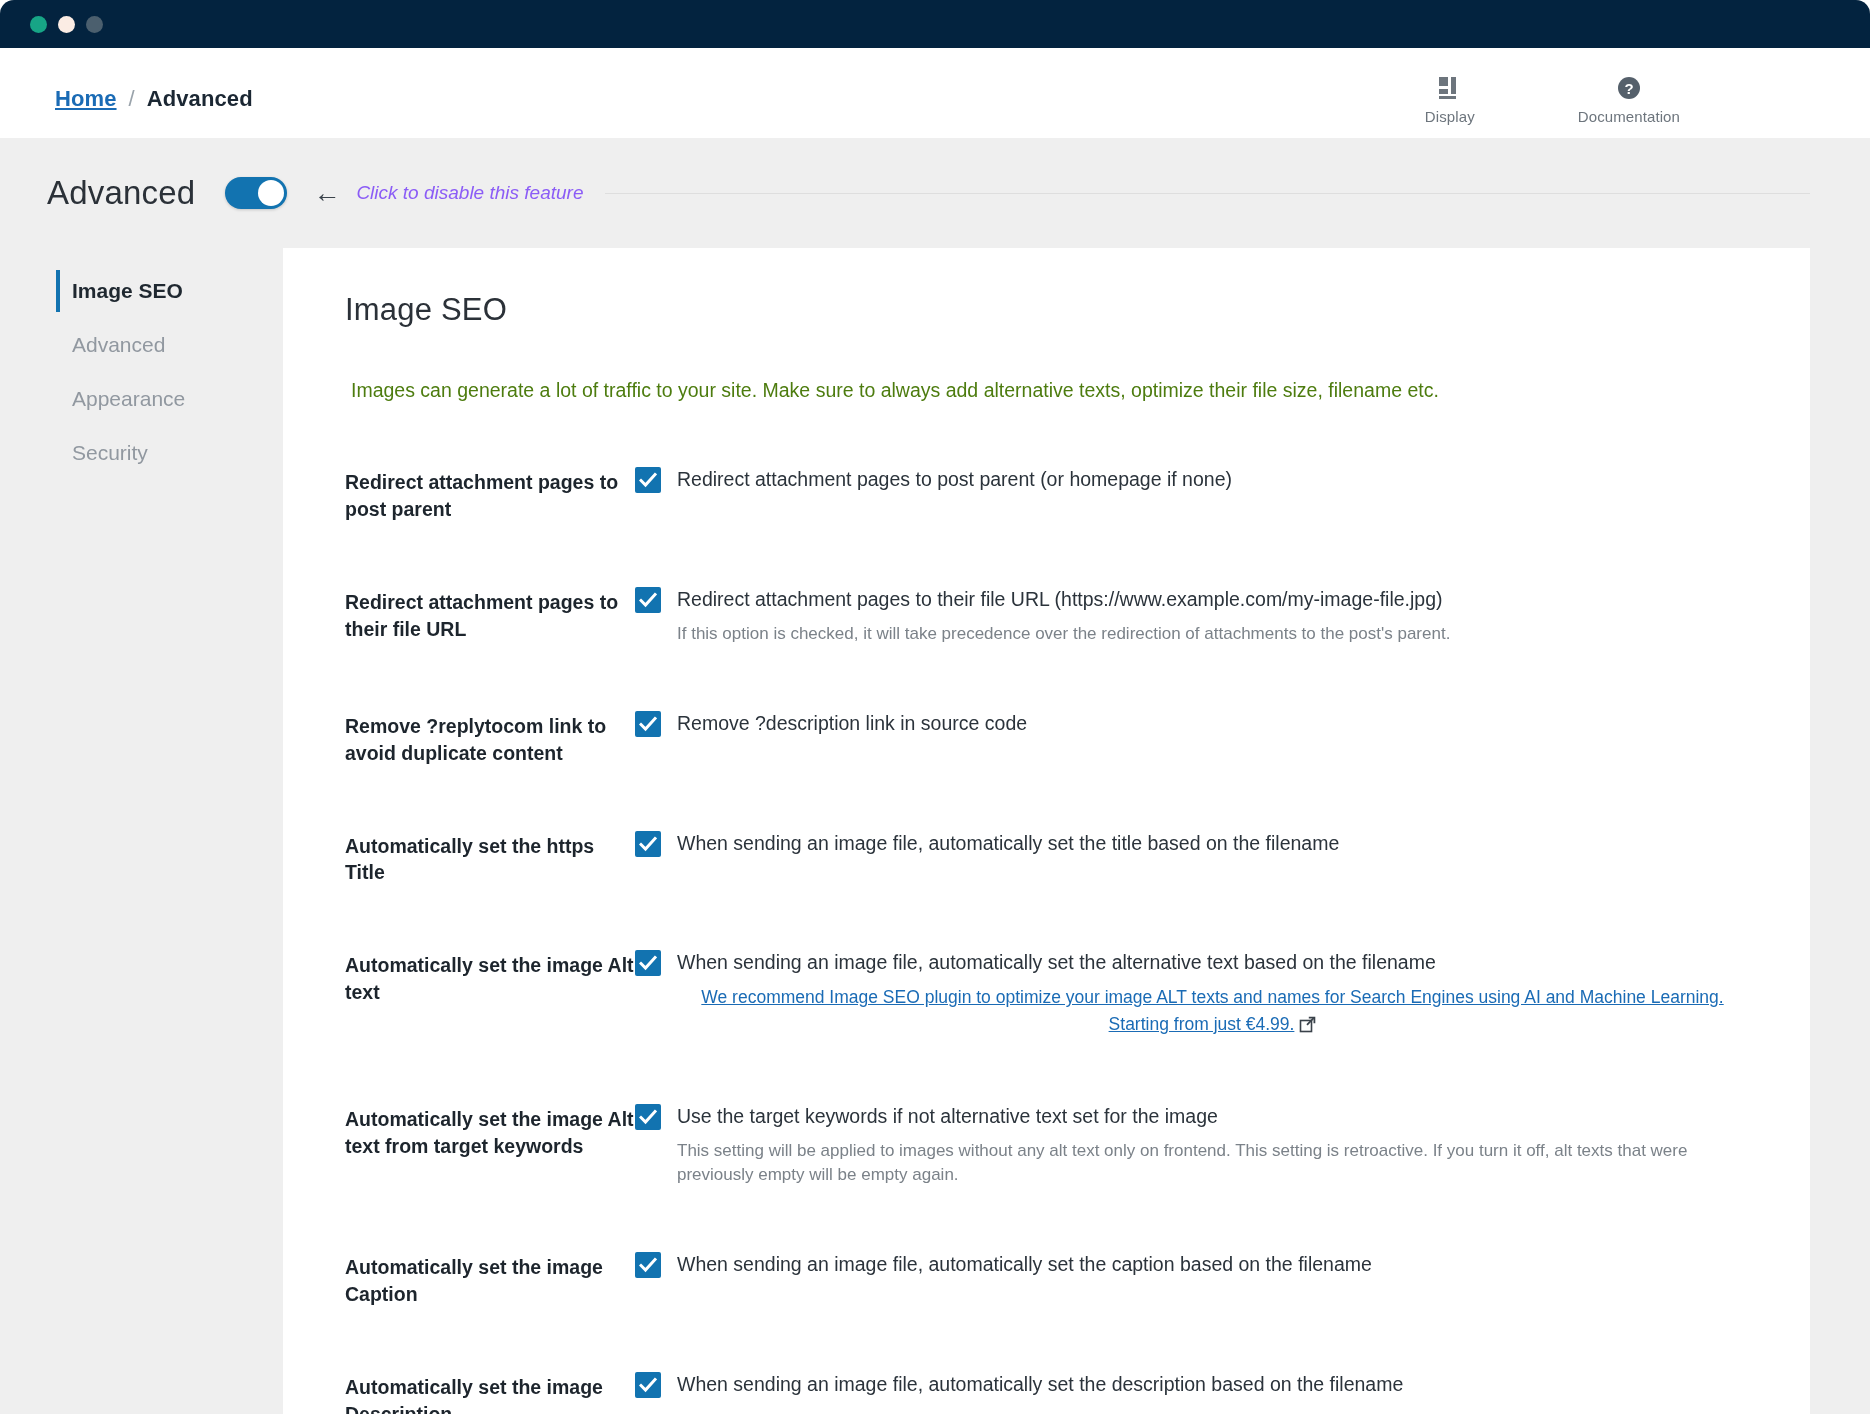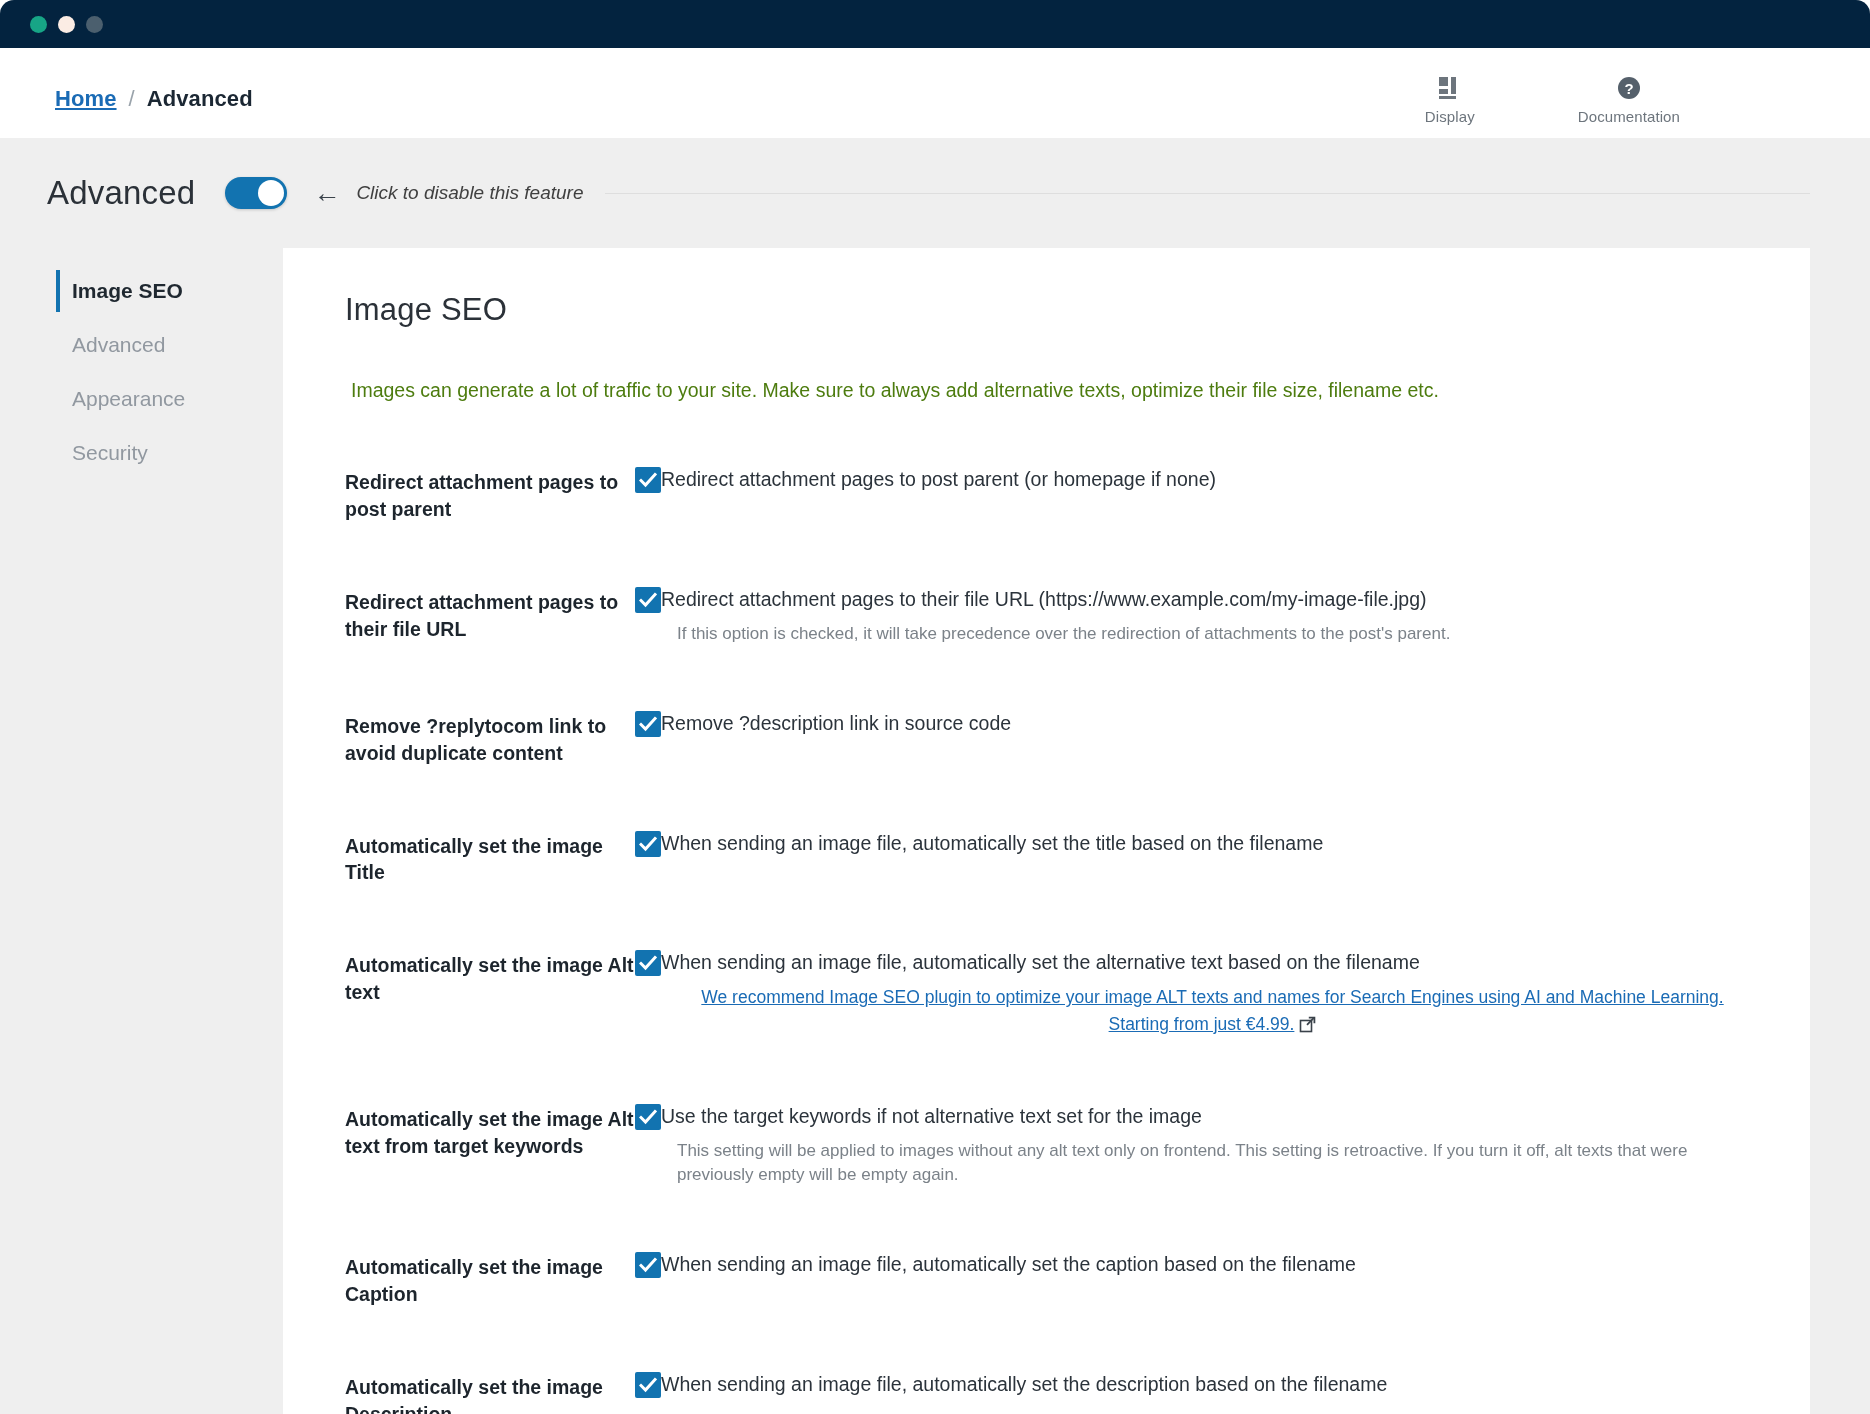--- a/index.html
+++ b/index.html
@@ -97,21 +97,21 @@
     position: absolute; top: 3px; right: 3px;
     width: 26px; height: 26px; border-radius: 50%;
     background: #ffffff;
   }
   .feature-arrow {
     margin-left: 26px;
     font-size: 27px; color: #3a424a; line-height: 1;
   }
   .feature-hint {
     margin-left: 16px;
-    font-size: 19px; font-style: italic; color: #404040;
+    font-size: 19px; font-style: italic; color: #8b5cf6;
     white-space: nowrap;
   }
   .feature-rule {
     margin-left: 22px; margin-right: 60px;
     height: 1px; background: #dedede;
     flex: 1 1 auto;
   }
 
   
   .body {
@@ -178,21 +178,21 @@
     line-height: 1.38;
     padding-top: 4px;
   }
   .setting-body {
     flex: 1 1 auto;
     min-width: 0;
   }
   .cb-line {
     display: flex;
     align-items: flex-start;
-    gap: 0;
+    gap: 16px;
   }
   .checkbox {
     flex: 0 0 auto;
     width: 26px; height: 26px;
     background: #1273b0;
     border-radius: 2px;
     position: relative;
     cursor: pointer;
     margin-top: 2px;
   }
@@ -348,21 +348,21 @@
                   <svg width="18" height="16" viewBox="0 0 18 16" aria-hidden="true">
                       <path d="M2 8.5 L6.5 13 L16 2.5" stroke="#fff" stroke-width="3" fill="none" stroke-linecap="square"></path>
                     </svg>
                 </span>
                 <span class="cb-text">Remove ?description link in source code</span>
               </div>
             </div>
           </div>
 
           <div class="setting-row row-gap-lg">
-            <div class="setting-label">Automatically set the image Title</div>
+            <div class="setting-label">Automatically set the https Title</div>
             <div class="setting-body">
               <div class="cb-line">
                 <span class="checkbox">
                   <svg width="18" height="16" viewBox="0 0 18 16" aria-hidden="true">
                       <path d="M2 8.5 L6.5 13 L16 2.5" stroke="#fff" stroke-width="3" fill="none" stroke-linecap="square"></path>
                     </svg>
                 </span>
                 <span class="cb-text">When sending an image file, automatically set the title based on the filename</span>
               </div>
             </div>

